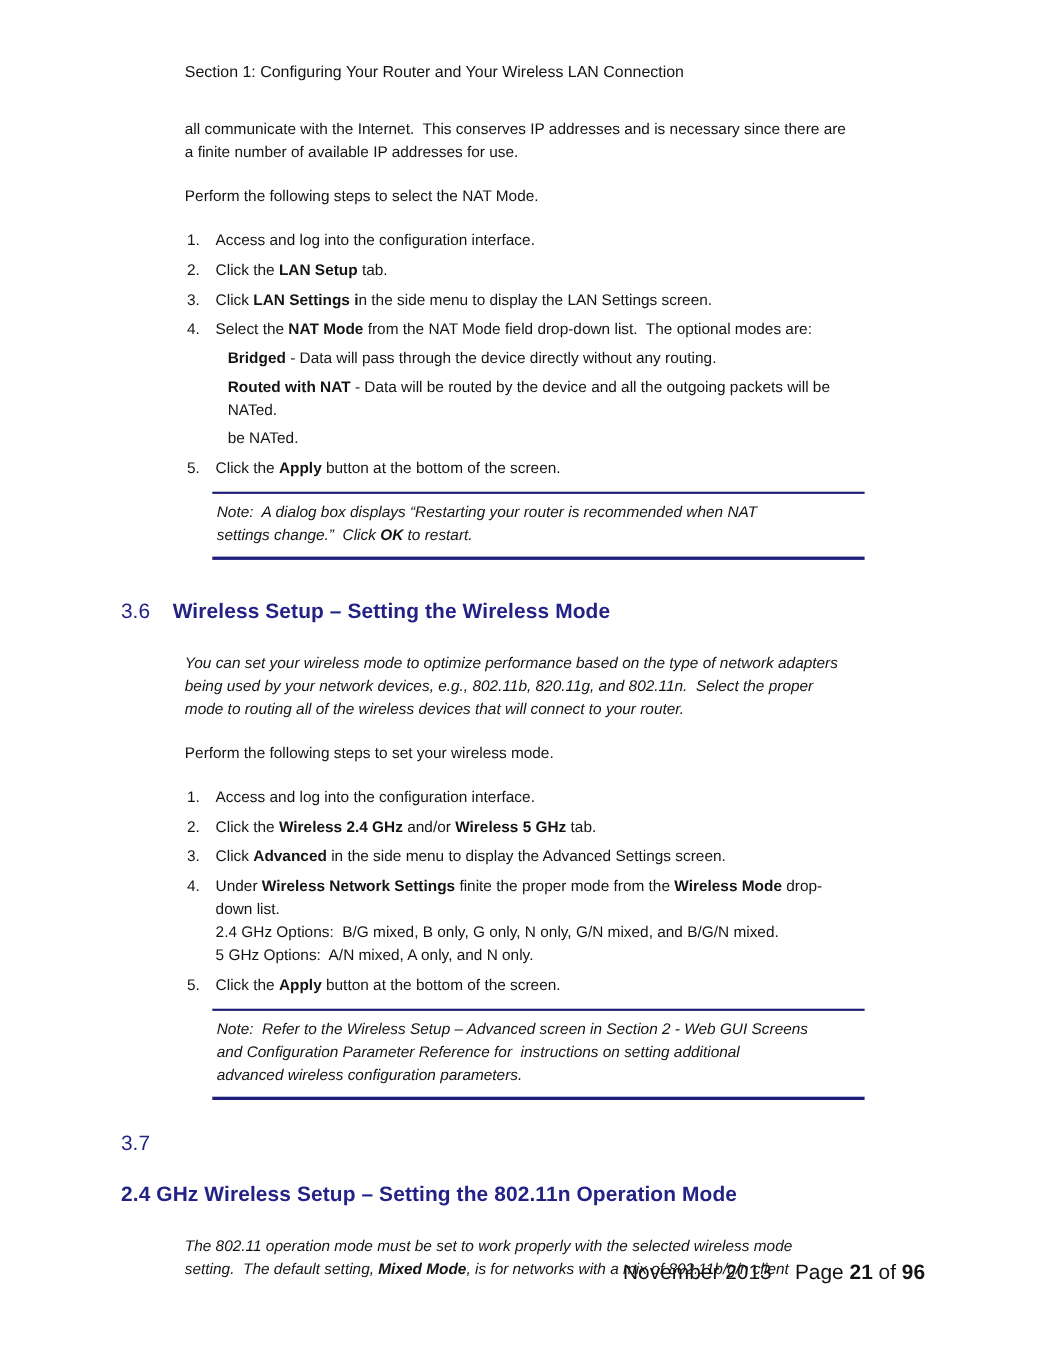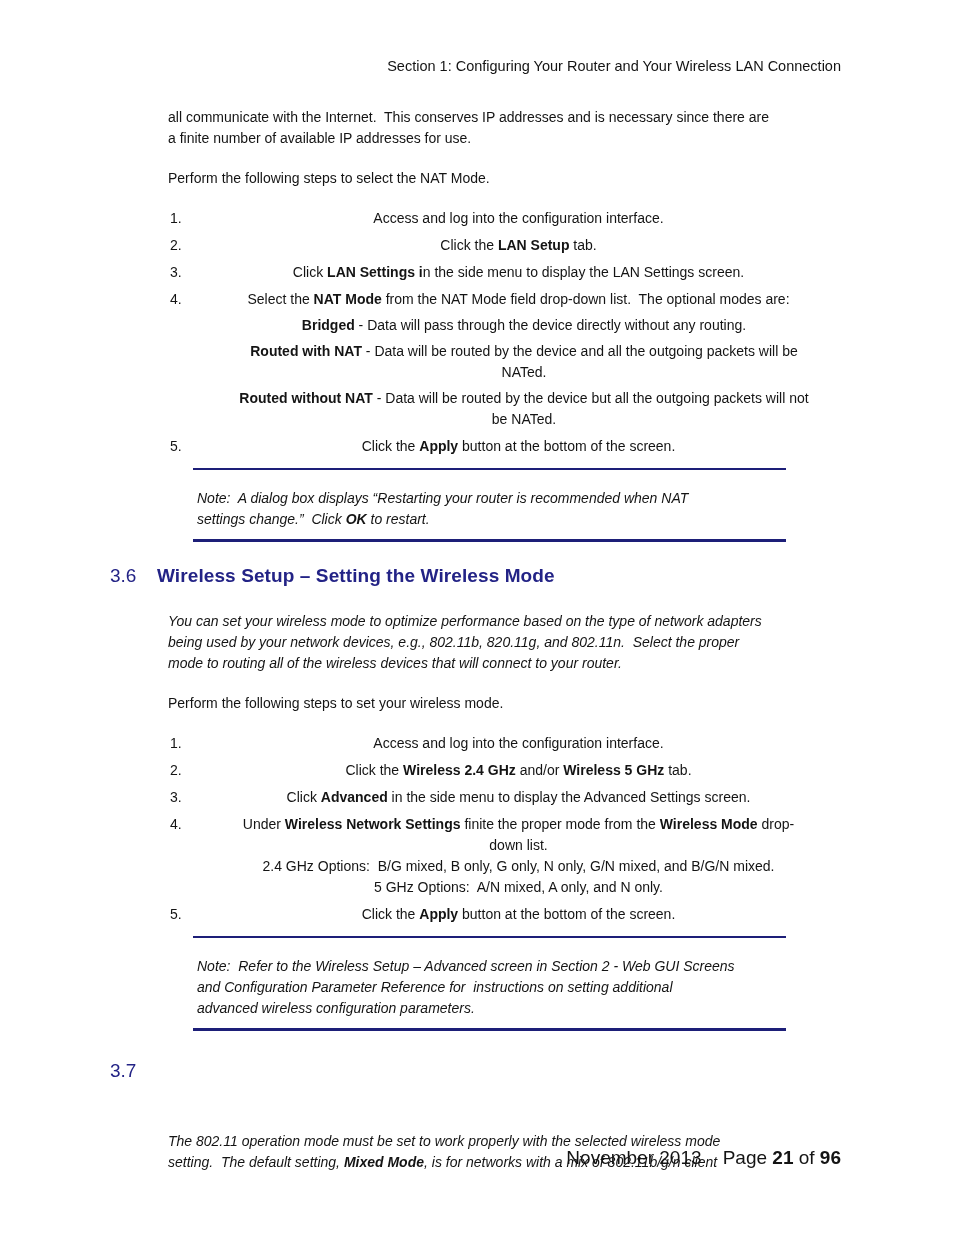--- a/index.html
+++ b/index.html
@@ -9,44 +9,44 @@
     background:#ffffff;
     box-sizing:border-box;
     padding:58px 113px 0 168px;
     font-family:"Liberation Sans",sans-serif;
     font-size:14px;
     color:#141414;
     overflow:hidden;
   }
   .tline{white-space:pre;line-height:21px;}
   .b{font-weight:bold;}
-  .doc-header{text-align:right;font-size:14.5px;}
+  .doc-header{font-size:14.5px;}
   .para{margin:0;}
   .p-gap1{margin-top:33px;}
   .p-gap2{margin-top:19px;}
   .steps{margin-top:19px;}
   .step-row{display:flex;margin-bottom:6px;}
   .step-num{flex:0 0 26px;padding-left:2px;line-height:21px;}
-  .step-body{flex:1;text-align:center;}
+  .step-body{flex:1;}
   .subpara{margin-top:5px;padding-left:11px;}
   .note-box{
     margin-top:11px;
     margin-left:25px;
     width:593px;
     box-sizing:border-box;
     border-top:2px solid #1d1f78;
     border-bottom:3px solid #1d1f78;
-    padding:18px 2px 9px 4px;
+    padding:6px 2px 9px 4px;
     font-style:italic;
   }
   .heading{
     display:flex;
     align-items:baseline;
     margin-left:-58px;
-    margin-top:23px;
+    margin-top:37px;
     color:#232386;
   }
   .h-num{font-size:19px;flex:0 0 47px;}
   .h-title{font-size:19px;font-weight:bold;letter-spacing:0.1px;}
   .h-gap-lg{margin-top:29px;flex-direction:column;}
   .sec-para{margin-top:24px;font-style:italic;}
   .doc-footer{
     position:absolute;
     top:1147px;
     right:113px;
@@ -102,21 +102,20 @@
             <div class="tline"><span>Select the </span><span class="b">NAT Mode</span><span> from the NAT Mode field drop-down list.  The optional modes are:</span></div>
           </div>
           <div class="rich-para subpara">
             <div class="tline"><span class="b">Bridged</span><span> - Data will pass through the device directly without any routing.</span></div>
           </div>
           <div class="rich-para subpara">
             <div class="tline"><span class="b">Routed with NAT</span><span> - Data will be routed by the device and all the outgoing packets will be</span></div>
             <div class="tline"><span>NATed.</span></div>
           </div>
           <div class="rich-para subpara">
-            <div class="tline"><span class="b">Routed without NAT</span><span> - Data will be routed by the device but all the outgoing packets will not</span></div>
             <div class="tline"><span>be NATed.</span></div>
           </div>
         </div>
     </div>
     <div class="step-row">
       <div class="step-num">5.</div>
       <div class="step-body">
           <div class="rich-para">
             <div class="tline"><span>Click the </span><span class="b">Apply</span><span> button at the bottom of the screen.</span></div>
           </div>
@@ -194,20 +193,21 @@
   <div class="note-box">
     <div>
         <div class="tline"><span>Note:  Refer to the Wireless Setup – Advanced screen in Section 2 - Web GUI Screens</span></div>
         <div class="tline"><span>and Configuration Parameter Reference for  instructions on setting additional</span></div>
         <div class="tline"><span>advanced wireless configuration parameters.</span></div>
       </div>
   </div>
 
   <div class="heading h-gap-lg">
     <div class="h-num">3.7</div>
+    <div class="h-title">2.4 GHz Wireless Setup – Setting the 802.11n Operation Mode</div>
   </div>
 
   <div class="para sec-para">
       <div class="tline"><span>The 802.11 operation mode must be set to work properly with the selected wireless mode</span></div>
       <div class="tline"><span>setting.  The default setting, </span><span class="b">Mixed Mode</span><span>, is for networks with a mix of 802.11b/g/n client</span></div>
     </div>
 
   <div class="doc-footer">
     <div>
         <div class="tline"><span>November 2013    Page </span><span class="b">21</span><span> of </span><span class="b">96</span></div>

